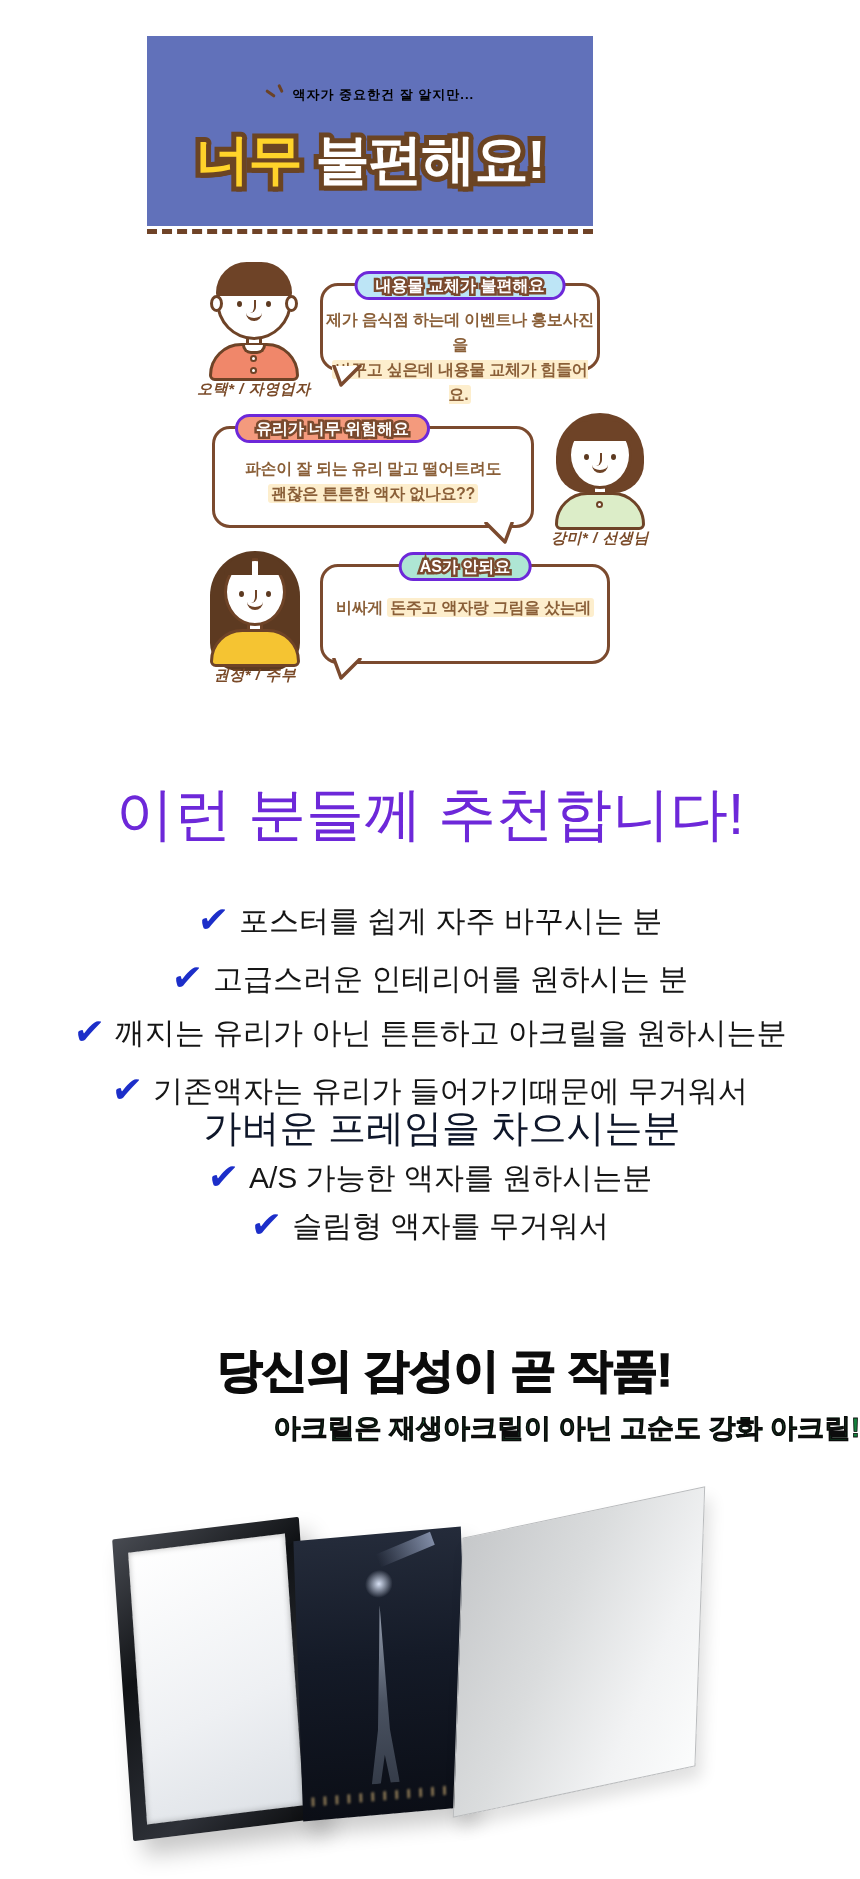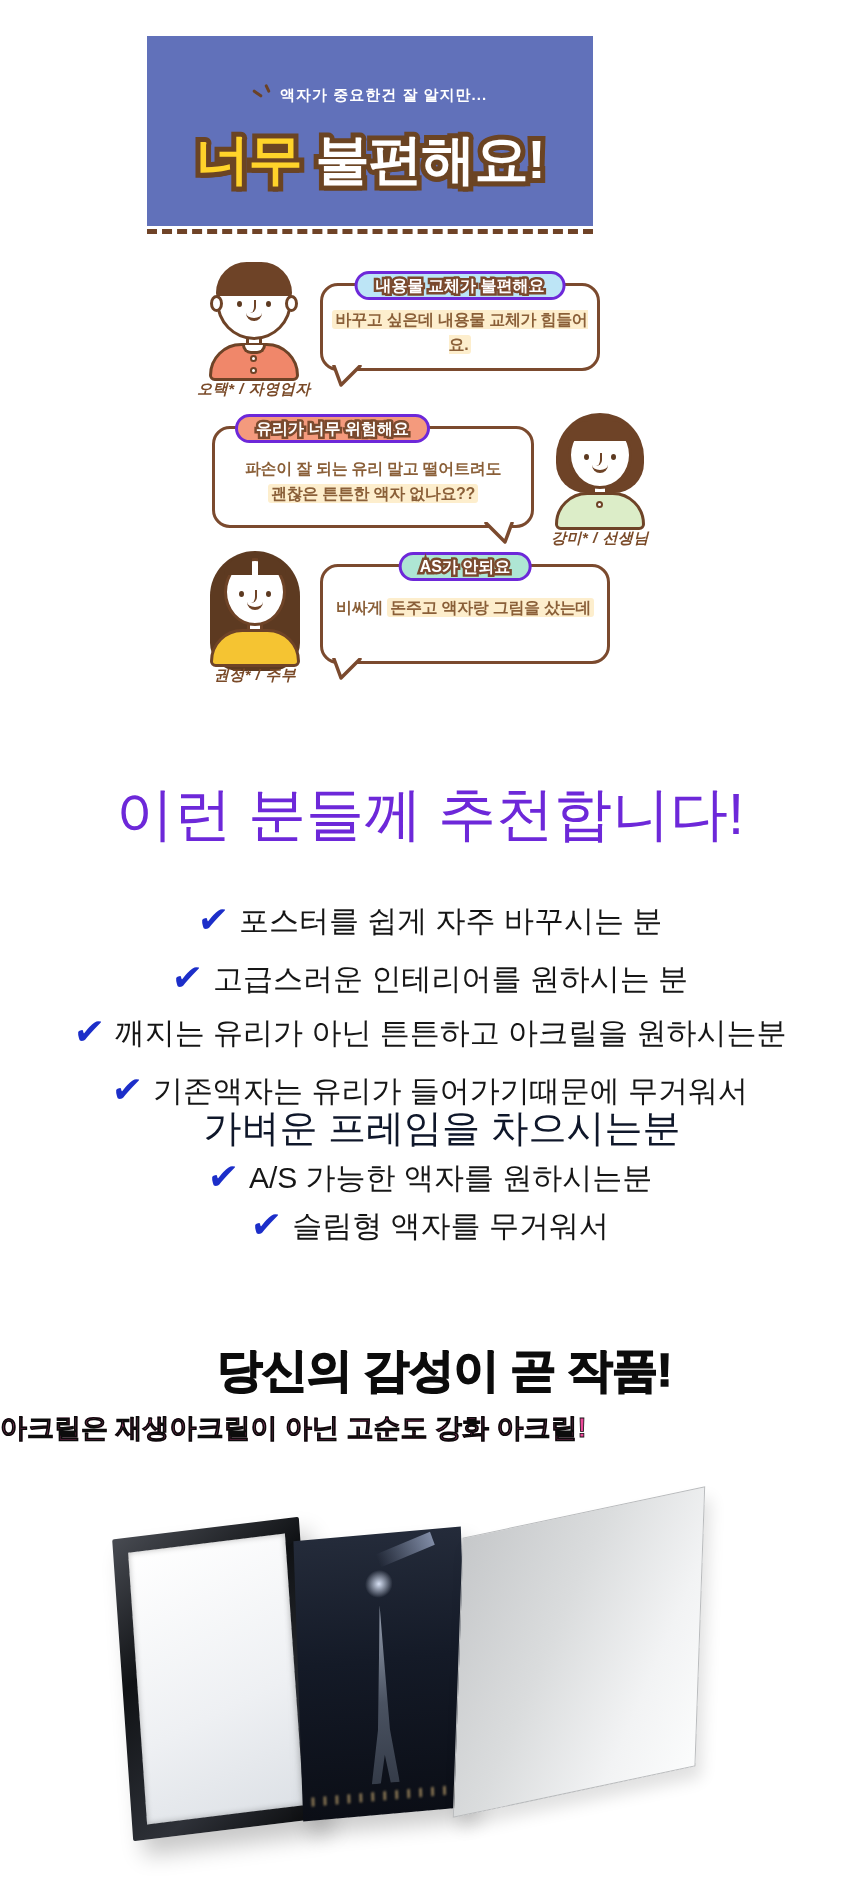--- a/index.html
+++ b/index.html
@@ -6,21 +6,21 @@
   html,body { background:#fff; }
   .page {
     position:relative; width:860px; height:1879px; margin:0 auto;
     background:#ffffff; overflow:hidden;
     font-family:"Liberation Sans","DejaVu Sans",sans-serif;
   }
 
   
   .banner { position:absolute; left:147px; top:36px; width:446px; height:190px; background:#6171ba; }
   .tagline-row { position:absolute; top:50px; left:0; width:100%; text-align:center;
-    color:#ffffff; font-size:15px; font-weight:700; letter-spacing:1px; }
+    color:#000000; font-size:13px; font-weight:700; letter-spacing:1px; }
   .spark { position:relative; display:inline-block; width:20px; height:16px; vertical-align:middle; margin-right:2px; }
   .spark i { position:absolute; display:block; background:#6b4226; border-radius:2px; }
   .spark .s1 { width:3px; height:11px; left:3px; top:0; transform:rotate(-55deg); }
   .spark .s2 { width:3px; height:9px; left:13px; top:-4px; transform:rotate(-25deg); }
   .banner-title { position:absolute; top:92px; left:0; width:100%; text-align:center;
     font-size:54px; font-weight:900; line-height:1.15; letter-spacing:-1px; }
   .word { position:relative; display:inline-block; margin:0 7px; }
   .word .stroke { position:absolute; left:0; top:0; width:100%; color:#6b4423;
     -webkit-text-stroke:10px #6b4423; text-shadow:0 5px 0 #59371c; z-index:0; }
   .word .fill { position:relative; z-index:1; }
@@ -120,22 +120,22 @@
   .cr1{top:901px} .cr2{top:959px} .cr3{top:1013px} .cr4{top:1071px} .cr5{top:1158px} .cr6{top:1206px}
   .ccont { position:absolute; left:12px; top:1108px; width:100%; text-align:center;
     font-size:38px; line-height:40px; color:#0f172a; }
   .check { color:#1c2ec9; font-size:36px; line-height:38px; font-weight:700;
     transform:skewX(-6deg); }
 
   
   .prod-heading { position:absolute; left:0; top:1340px; width:100%; text-align:center;
     font-size:46px; font-weight:900; color:#0c0c0c; letter-spacing:-1px;padding-left:28px;
     -webkit-text-stroke:1.5px #0c0c0c; }
-  .prod-sub { position:absolute; left:0; top:1410px; width:100%; text-align:left;
-    font-size:27px; font-weight:900; color:#ec4899; -webkit-text-stroke:0.8px #0c0c0c; }
+  .prod-sub { position:absolute; left:0; top:1410px; width:100%; text-align:right;
+    font-size:27px; font-weight:900; color:#15803d; -webkit-text-stroke:0.8px #0c0c0c; }
 
   .frame-black { position:absolute; left:122px; top:1528px; width:188px; height:302px;
     transform:rotate(-7deg) skewX(-3deg); padding:15px; border-radius:2px;
     background:linear-gradient(145deg,#484b52 0%,#101215 35%,#2e3138 75%,#0a0b0d 100%);
     box-shadow:10px 16px 22px rgba(0,0,0,.22); }
   .frame-mat { width:100%; height:100%;
     background:linear-gradient(160deg,#ffffff 0%,#eef0f3 60%,#dde1e6 100%);
     box-shadow:inset 0 0 6px rgba(0,0,0,.28); }
   .photo { position:absolute; left:298px; top:1534px; width:168px; height:280px;
     transform:rotate(-5deg) skewX(-3deg); overflow:hidden;
@@ -194,20 +194,21 @@
       <div class="btn b1"></div>
       <div class="btn b2"></div>
     </div>
   </div>
   <div class="caption c1">오택* / 자영업자</div>
   <div class="bubble bb1">
     <div class="pill p1">
       <span class="ps">내용물 교체가 불편해요</span><span class="pf">내용물 교체가 불편해요</span>
     </div>
     <div class="blines">
+      <div class="bline"><span>제가 음식점 하는데 이벤트나 홍보사진을</span><span class="hl"></span></div>
       <div class="bline"><span></span><span class="hl">바꾸고 싶은데 내용물 교체가 힘들어요.</span></div>
     </div>
     <svg class="tail tail-l" width="32" height="22" viewBox="0 0 32 22">
       <path d="M3 1 L10 20 L29 1" fill="#ffffff" stroke="#7b4a2e" stroke-width="3.5" stroke-linejoin="round" stroke-linecap="round"></path>
     </svg>
   </div>
 
   <div class="bubble bb2">
     <div class="pill p2">
       <span class="ps">유리가 너무 위험해요</span><span class="pf">유리가 너무 위험해요</span>

